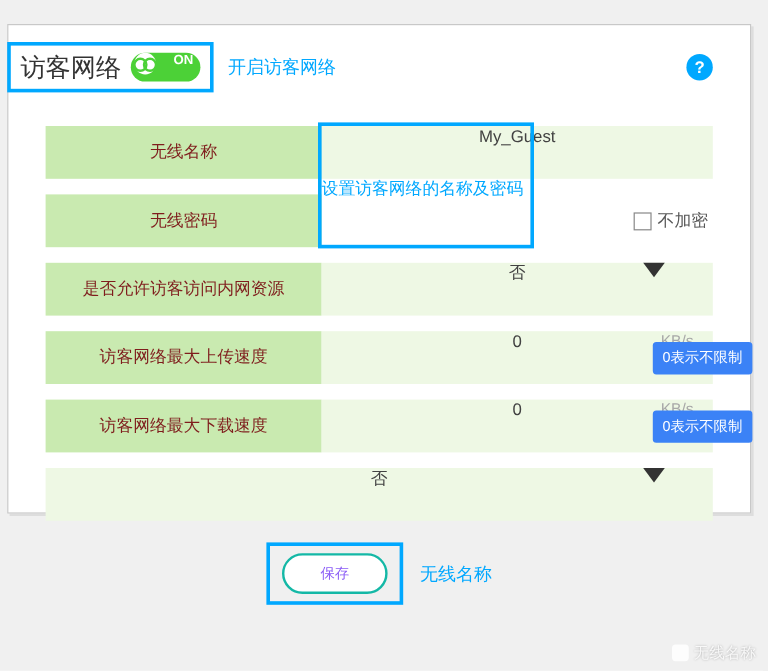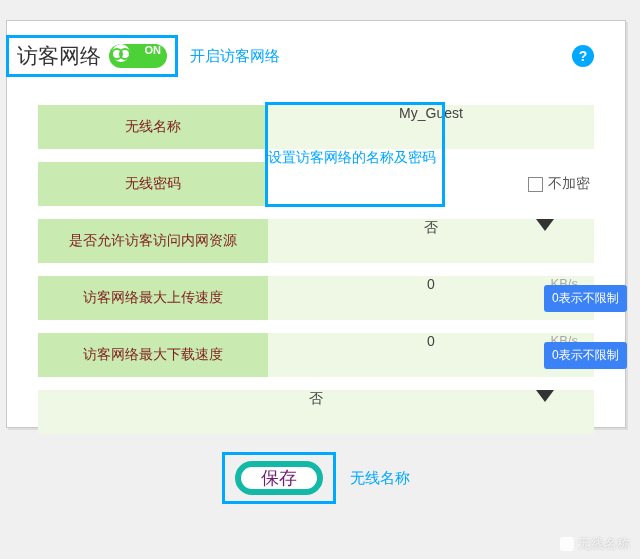--- a/index.html
+++ b/index.html
@@ -83,22 +83,22 @@
     .checkbox { width: 15px; height: 15px; border: 1px solid #888; background: #fff; }
     .chk-label { color: #575757; font-size: 14px; }
     .badge {
       background: #3b82f6; color: #fff; font-size: 12px;
       padding: 5px 8px; border-radius: 3px;
       position: absolute; left: 494px; white-space: nowrap; margin-left: 12px;
     }
     .footer { display: flex; align-items: center; justify-content: center; gap: 14px; margin-top: 18px; }
     .save-box { border: 3px solid #00a8ff; padding: 6px 10px; }
     .save-btn {
-      width: 88px; height: 34px; border: 6px solid #14b8a6; border-radius: 17px;
-      background: #fff; color: #701a75; font-size: 18px;
+      width: 88px; height: 34px; border: 2px solid #14b8a6; border-radius: 17px;
+      background: #fff; color: #8b5cf6; font-size: 12px;
       display: flex; align-items: center; justify-content: center;
     }
     .watermark {
       position: absolute; right: 10px; bottom: 6px;
       color: rgba(255,255,255,0.85); font-size: 13px;
       text-shadow: 0 0 2px rgba(0,0,0,0.3);
       display: flex; align-items: center; gap: 4px;
     }
     .wm-icon { width: 14px; height: 14px; background: rgba(255,255,255,0.85); border-radius: 3px; }
   </style>

